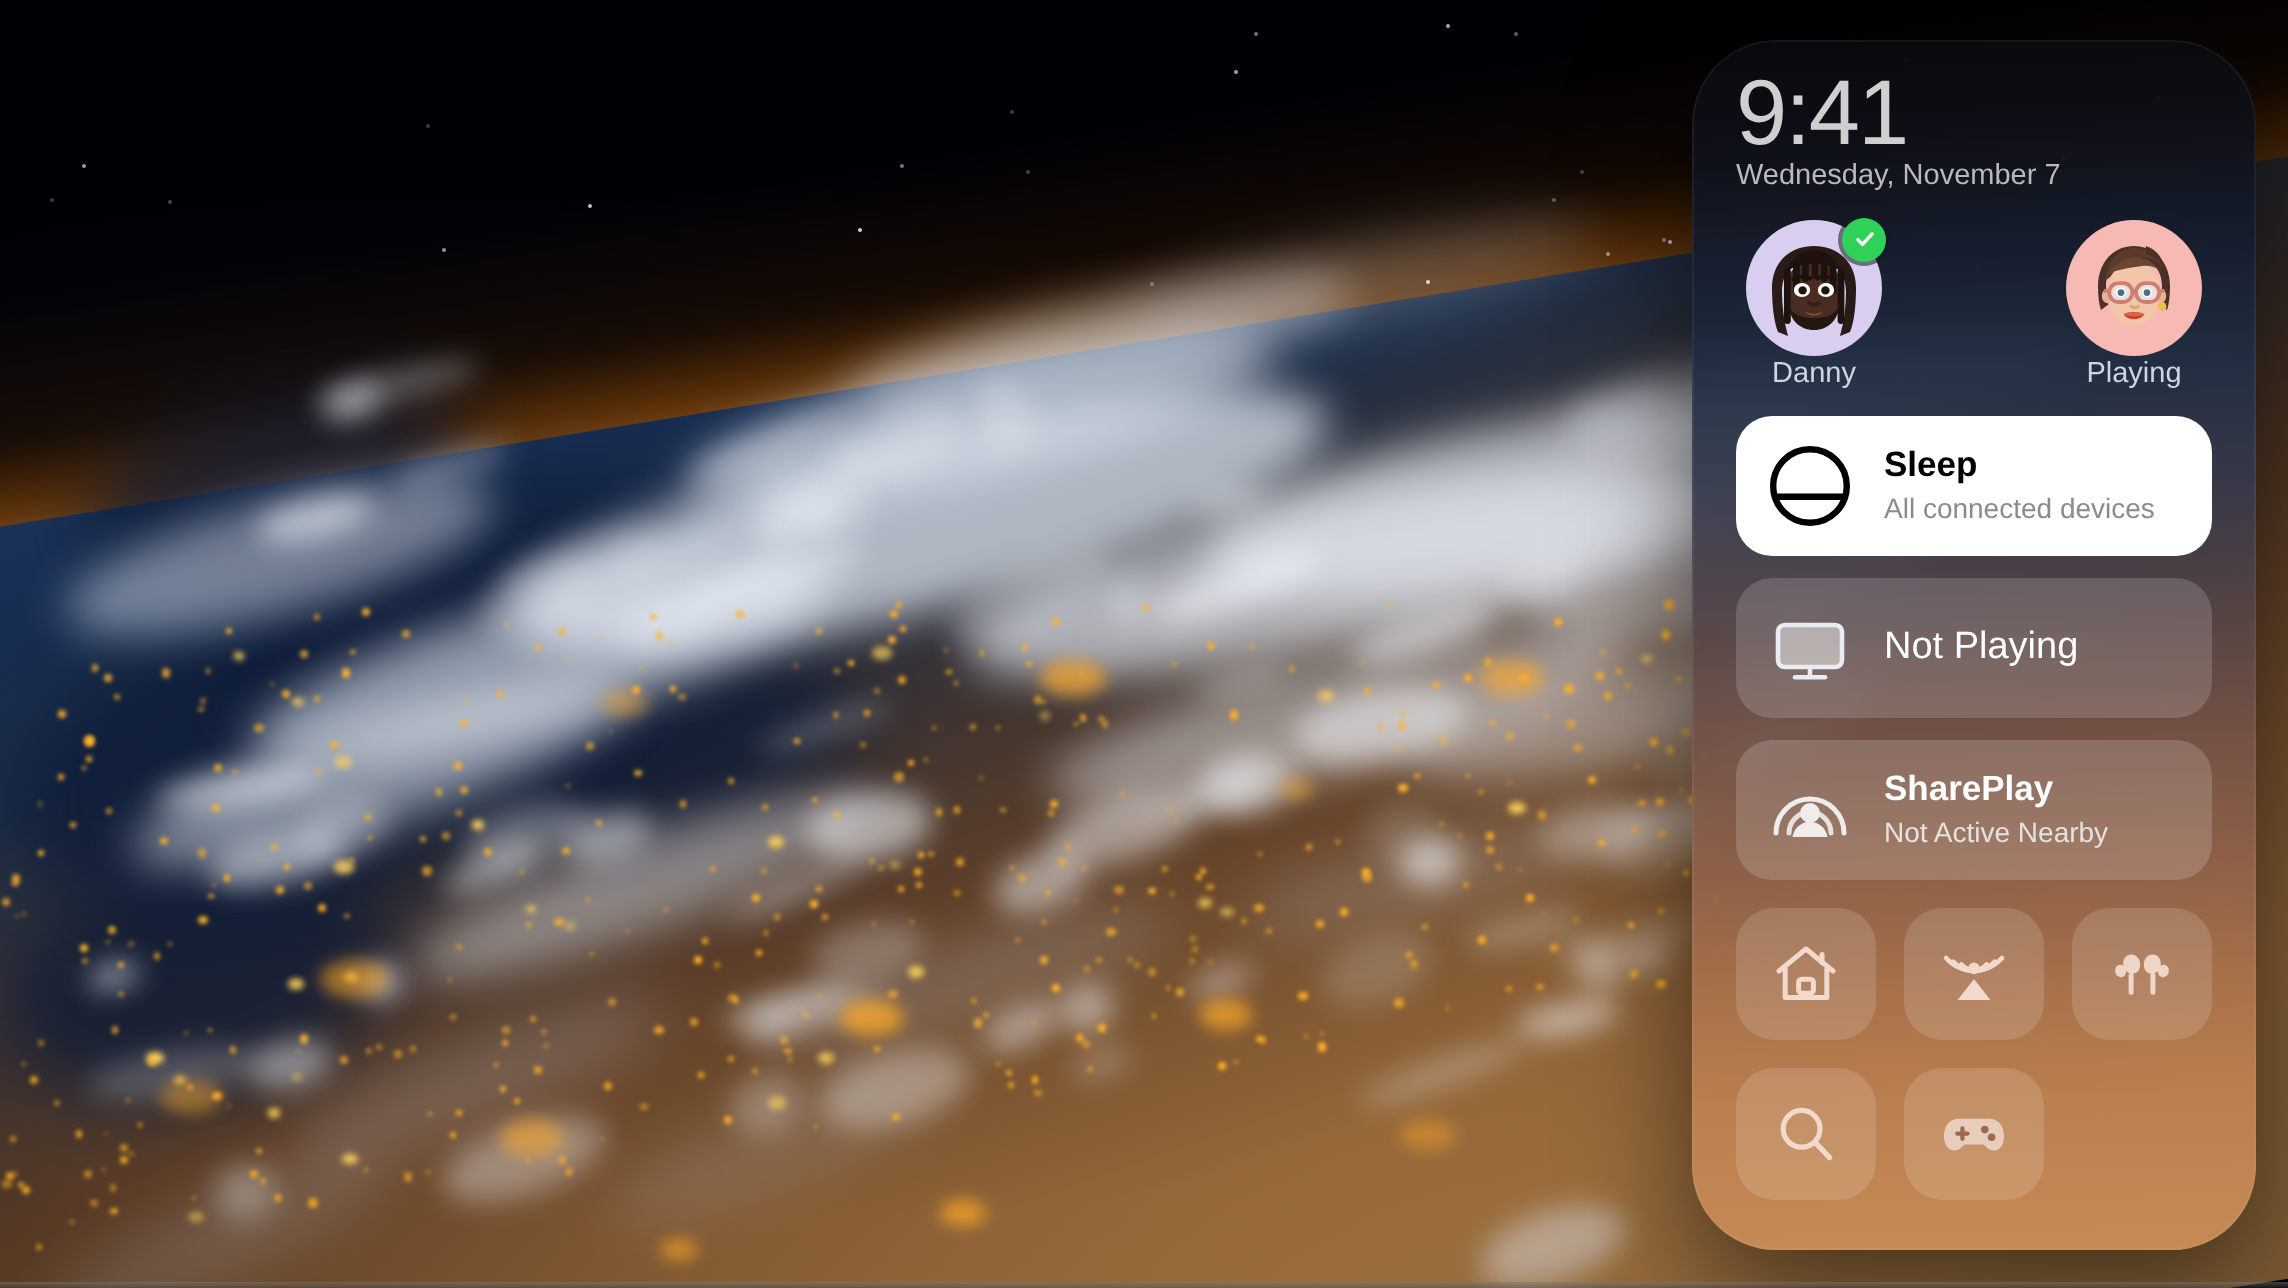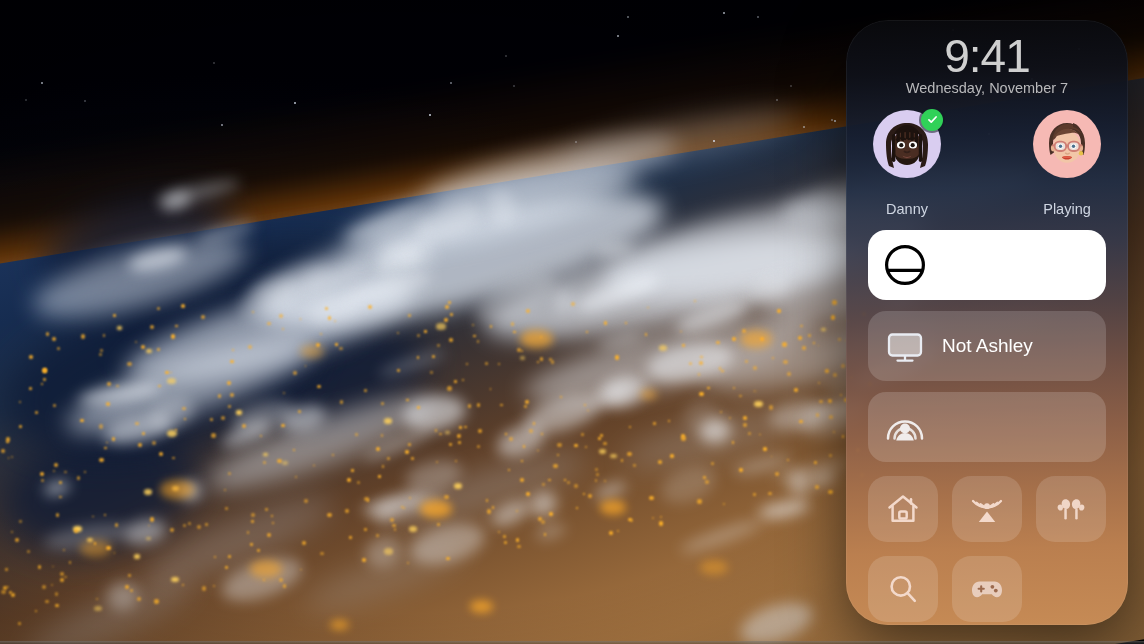--- a/index.html
+++ b/index.html
@@ -102,21 +102,21 @@
   }
   #panel::after{
     content:""; position:absolute; inset:0; border-radius:42px;
     box-shadow:inset 0 0 0 1px rgba(255,255,255,.055);
     pointer-events:none;
   }
 
   .panel-inner { position:relative; padding:0 22px; }
 
   
-  .clock { text-align:center; padding:12px 0 0; }
+  .clock { text-align:left; padding:12px 0 0; }
   .clock-time {
     font-size:46px; font-weight:300; letter-spacing:-1px;
     color:#cfcfcf; line-height:1.06;
   }
   .clock-date { font-size:14.5px; font-weight:400; color:#b9b9bb; margin-top:-1px; }
 
   
   .users { display:flex; justify-content:space-between; margin-top:14px; padding:0 2px; }
   .user { width:74px; text-align:center; }
   .avatar-wrap { position:relative; width:68px; height:68px; margin:0 auto; }
@@ -134,21 +134,21 @@
   .badge svg { width:13px; height:13px; }
 
   .add-circle {
     width:68px; height:68px; border-radius:50%;
     background:rgba(255,255,255,.10);
     display:flex; align-items:center; justify-content:center; margin:0 auto;
   }
   .add-circle svg { width:34px; height:34px; }
 
   .user-name {
-    margin-top:23px; font-size:14.5px; font-weight:400; color:#cfd6e2;
+    margin-top:1px; font-size:14.5px; font-weight:400; color:#cfd6e2;
     white-space:nowrap; overflow:hidden; text-overflow:ellipsis;
   }
 
   
   .card {
     display:flex; align-items:center; gap:14px;
     border-radius:18px; padding:12px 14px; margin-top:11px;
     min-height:68px;
   }
   .card-focus { background:#ffffff; margin-top:13px; }
@@ -868,45 +868,53 @@
 
       </div>
 
       <div class="card card-focus">
         <div class="card-ico">
           <svg viewBox="0 0 46 46" width="46" height="46">
             <circle cx="23" cy="23" r="18.4" fill="none" stroke="#000" stroke-width="3.2"></circle>
             <path d="M6.1 28.4h33.8" stroke="#000" stroke-width="3.2" stroke-linecap="butt"></path>
           </svg>
         </div>
+        <div class="card-text">
+          <div class="card-title">Sleep</div>
+          <div class="card-sub">All connected devices</div>
+        </div>
       </div>
 
       <div class="card card-dim card-single">
         <div class="card-ico">
           <svg viewBox="0 0 46 46" width="46" height="46">
             <rect x="7" y="11.5" width="32" height="21" rx="3.4" fill="rgba(255,255,255,.48)" stroke="#e9ecf2" stroke-width="2.3"></rect>
             <path d="M15.5 37.6h15" stroke="#e9ecf2" stroke-width="2.3" stroke-linecap="round"></path>
             <path d="M23 32.5v5" stroke="#e9ecf2" stroke-width="2.3"></path>
           </svg>
         </div>
         <div class="card-text">
-          <div class="card-title">Not Ashley</div>
+          <div class="card-title">Not Playing</div>
         </div>
       </div>
 
       <div class="card card-warm">
         <div class="card-ico">
           <svg viewBox="0 0 46 46" width="46" height="46">
             <g fill="none" stroke="#f0eceb" stroke-width="2.5" stroke-linecap="round">
               <path d="M6 34.5a17 17 0 0 1 34 0"></path>
               <path d="M12.5 34.5a10.5 10.5 0 0 1 21 0" stroke-opacity=".9"></path>
             </g>
             <circle cx="23" cy="24.5" r="5" fill="#f0eceb"></circle>
             <path d="M14.2 36.5c.9-4.6 4.5-7.6 8.8-7.6s7.9 3 8.8 7.6z" fill="#f0eceb"></path>
           </svg>
+        </div>
+        <div class="card-text">
+          <div class="card-title">SharePlay</div>
+          <div class="card-sub">Not Active Nearby</div>
         </div>
       </div>
 
       <div class="tiles">
 
         <div class="tile">
           <svg viewBox="0 0 38 38">
             <g fill="none" stroke="#f3d9cb" stroke-width="2.5" stroke-linejoin="round" stroke-linecap="round">
               <path d="M5.5 17.5L19 6.5l13.5 11"></path>
               <path d="M8.6 16.6v14.2h20.8V16.6"></path>

